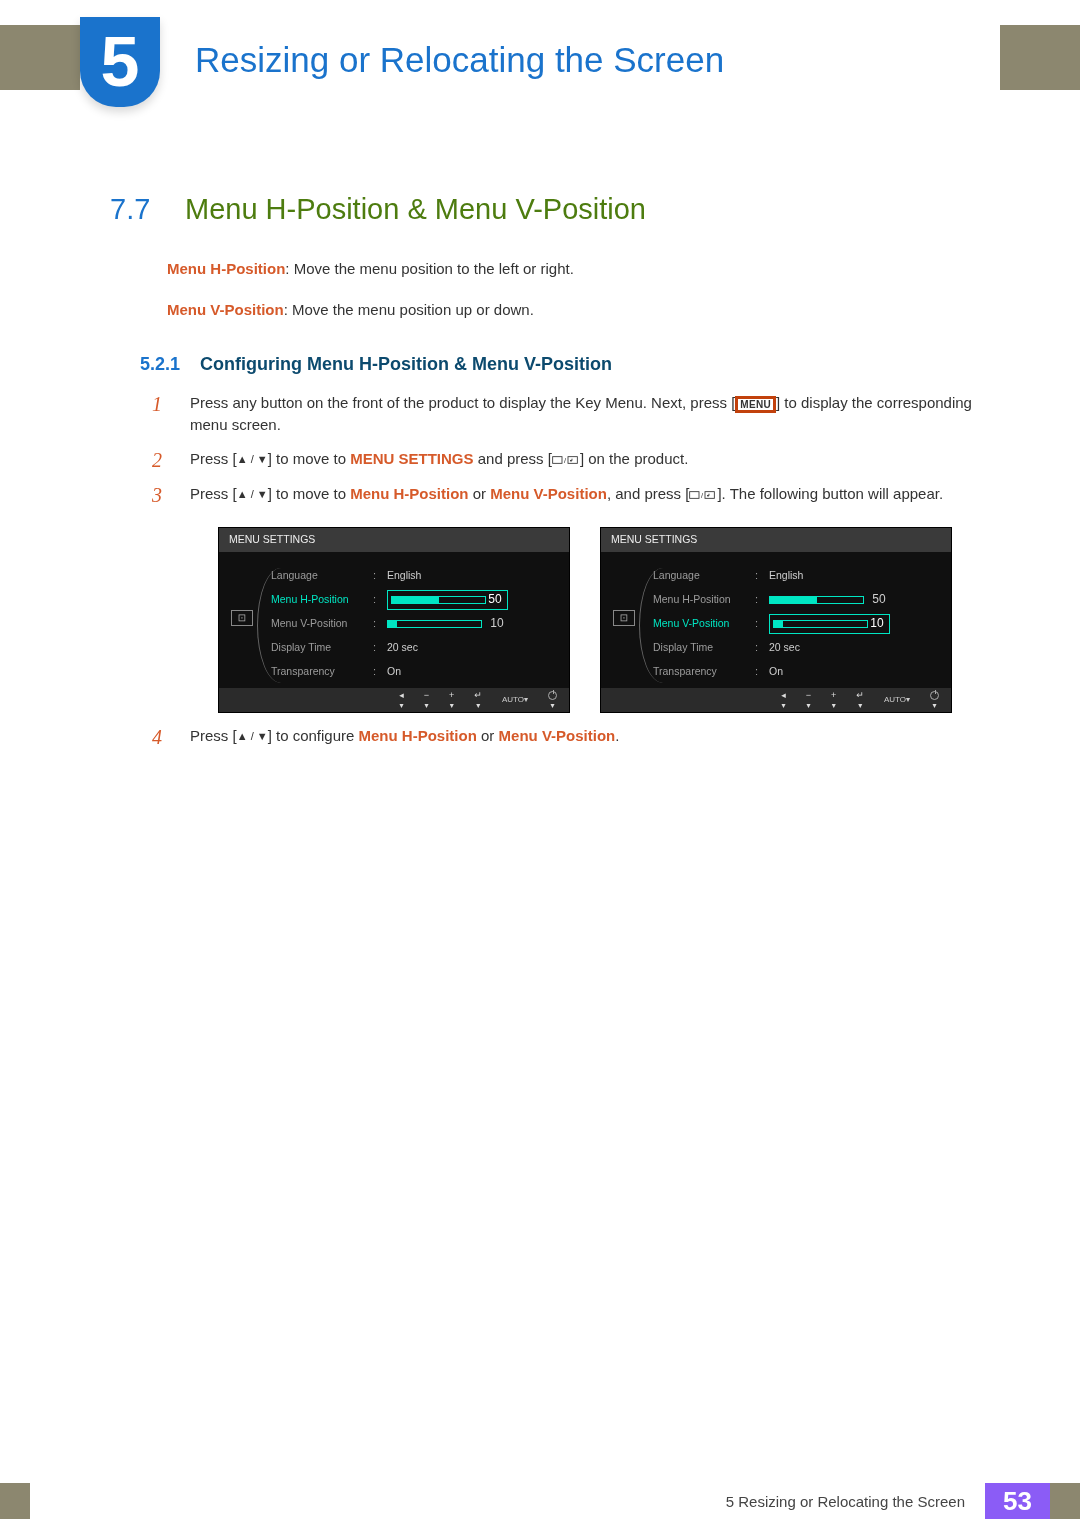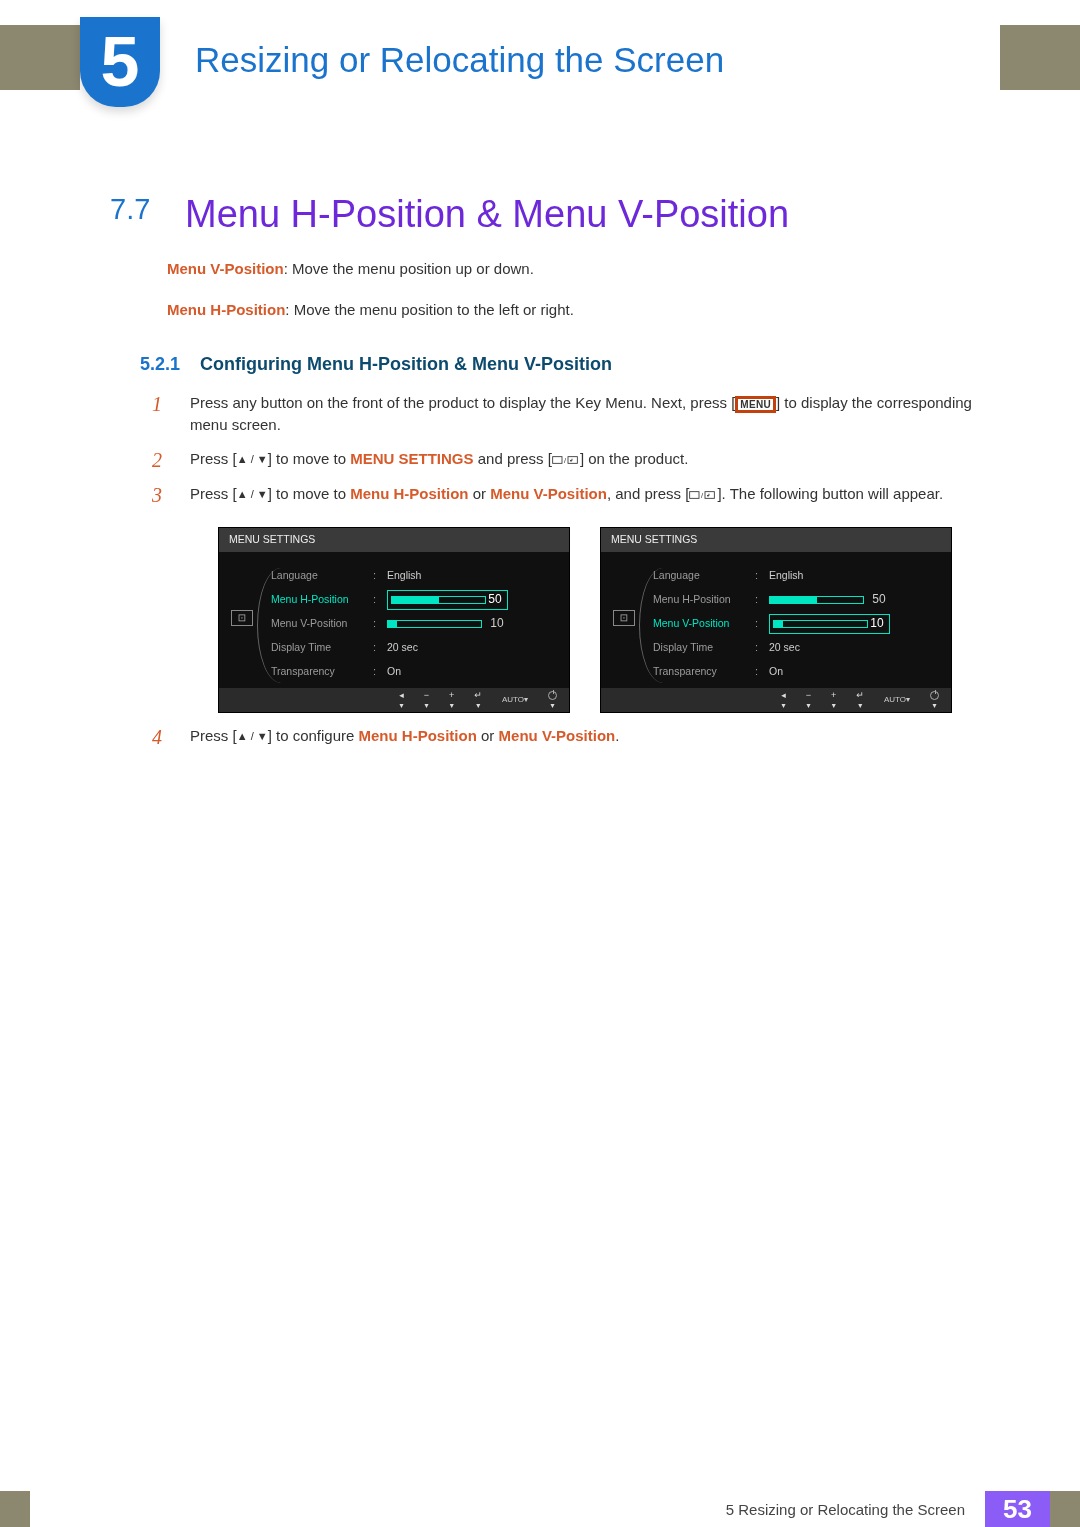--- a/index.html
+++ b/index.html
@@ -16,21 +16,21 @@
   .chapter-badge {
     position:absolute; top:17px; left:80px; width:80px; height:90px;
     background:#1a73cc; border-radius:0 0 36px 36px; color:#fff;
     font-size:70px; font-weight:bold; display:flex; align-items:center; justify-content:center;
     box-shadow: 0 5px 10px rgba(0,0,0,.15);
   }
   .chapter-title {
     position:absolute; top:40px; left:195px; color:#1a73cc; font-size:35px; font-weight:normal;
   }
   .section-num { position:absolute; top:193px; left:110px; color:#1a73cc; font-size:29px; }
-  .section-title { position:absolute; top:193px; left:185px; color:#6d28d9; font-size:38px; }
+  .section-title { position:absolute; top:193px; left:185px; color:#4d7c0f; font-size:29px; }
   .intro { position:absolute; top:258px; left:167px; right:98px; font-size:15px; line-height:1.5; }
   .intro p { margin-bottom:18px; }
   .intro b { color:#d65a2a; font-weight:bold; }
   .sub-num { position:absolute; top:354px; left:140px; color:#1a73cc; font-size:18px; font-weight:bold; }
   .sub-title { position:absolute; top:354px; left:200px; color:#0c4a6e; font-size:18px; font-weight:bold; }
 
   .steps { position:absolute; top:392px; left:140px; right:98px; font-size:15px; line-height:1.45; }
   .step { position:relative; padding-left:50px; margin-bottom:12px; }
   .step-num { position:absolute; left:12px; top:-2px; color:#d65a2a; font-style:italic; font-family:Georgia,serif; font-size:20px; }
   .orange { color:#d65a2a; font-weight:bold; }
@@ -65,42 +65,42 @@
   .foot-btn { color:#ddd; font-size:9px; display:flex; flex-direction:column; align-items:center; line-height:1; }
   .foot-btn .sym { font-size:9px; }
   .foot-btn .t { font-size:8px; margin-top:2px; }
   .foot-auto { color:#ccc; font-size:8px; display:flex; flex-direction:row; align-items:center; }
   .pwr { width:9px; height:9px; border:1px solid #aaa; border-radius:50%; position:relative; }
   .pwr::after { content:""; position:absolute; top:-2px; left:3.5px; width:1px; height:4px; background:#aaa; }
 
   .enter-icon { display:inline-block; vertical-align:-2px; }
   .enter-icon svg { width:28px; height:12px; }
 
-  .footer { position:absolute; bottom:0; left:0; right:0; height:36px; }
+  .footer { position:absolute; bottom:8px; left:0; right:0; height:36px; }
   .footer-bg { position:absolute; inset:0; background:#8c876f; }
   .footer-white { position:absolute; top:0; bottom:0; left:30px; right:95px; background:#fff; display:flex; align-items:center; justify-content:flex-end; padding-right:20px; font-size:15px; color:#444; }
   .page-num-box { position:absolute; right:30px; top:0; bottom:0; width:65px; background:#8b5cf6; color:#fff; font-size:26px; font-weight:bold; display:flex; align-items:center; justify-content:center; }
 </style>
 </head>
 <body>
 
 <div class="topbar"></div>
 <div class="topbar-white"></div>
 <div class="chapter-badge">5</div>
 <div class="chapter-title">Resizing or Relocating the Screen</div>
 
 <div class="section-num">7.7</div>
 <div class="section-title">Menu H-Position &amp; Menu V-Position</div>
 
 <div class="intro">
   <p>
-    <b>Menu V-Position</b><span>: Move the menu position up or down.</span>
+    <b>Menu H-Position</b><span>: Move the menu position to the left or right.</span>
   </p>
   <p>
-    <b>Menu H-Position</b><span>: Move the menu position to the left or right.</span>
+    <b>Menu V-Position</b><span>: Move the menu position up or down.</span>
   </p>
 </div>
 
 <div class="sub-num">5.2.1</div>
 <div class="sub-title">Configuring Menu H-Position &amp; Menu V-Position</div>
 
 <div class="steps">
 
   <div class="step">
     <span class="step-num">1</span>

